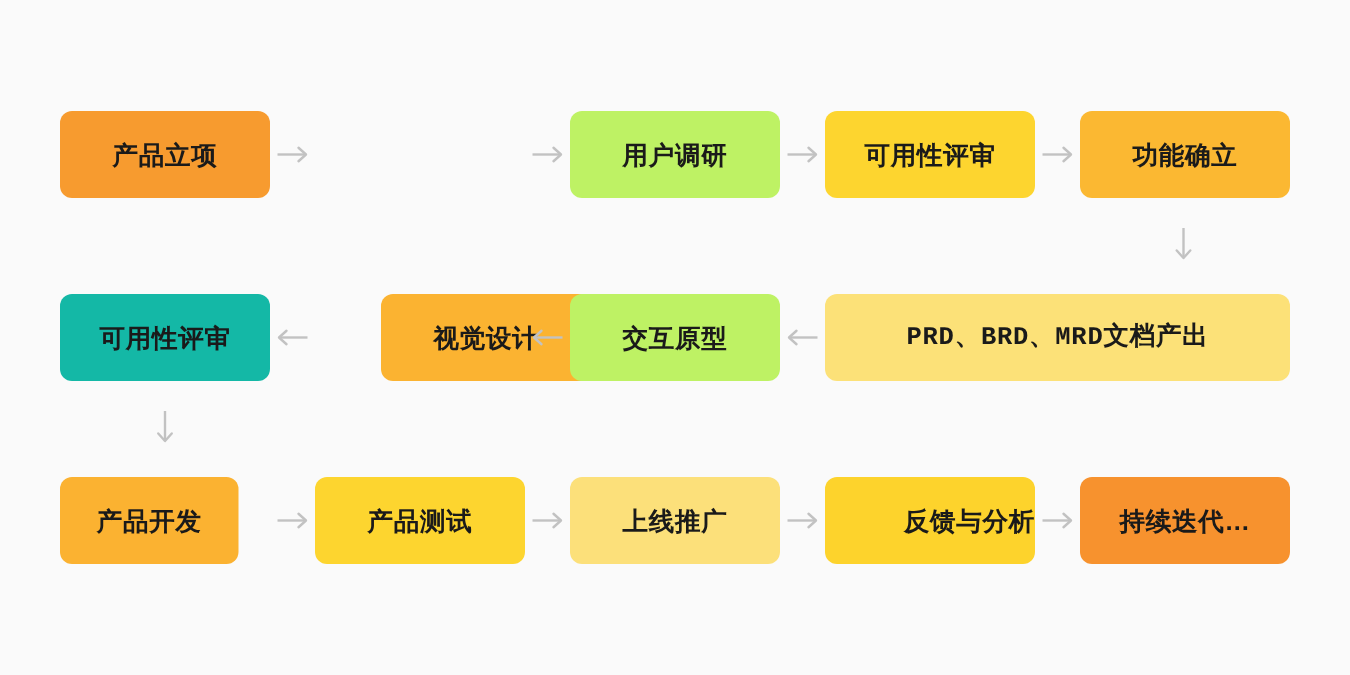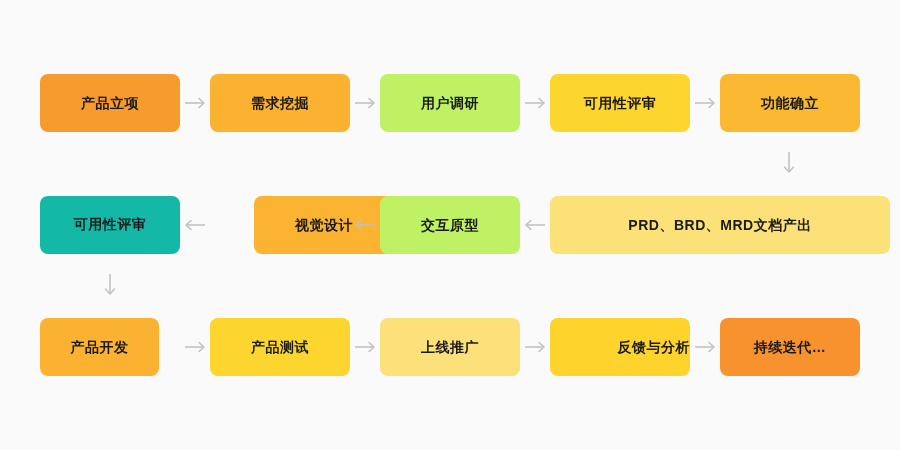--- a/index.html
+++ b/index.html
@@ -21,21 +21,21 @@
   }
   .node {
     position: absolute;
     box-sizing: border-box;
     height: 58px;
     border-radius: 8px;
     display: flex;
     align-items: center;
     justify-content: center;
     color: #1A1A1A;
-    font-size: 14px;
+    font-size: 17px;
     font-weight: 700;
     letter-spacing: 0.5px;
     white-space: nowrap;
     user-select: none;
   }
   .node-label {
     display: block;
     line-height: 1;
   }
   .arrow {
@@ -50,42 +50,39 @@
   }
   .arrow svg { display: block; }
 </style>
 </head>
 <body>
 
 <div id="flow-canvas" style="background: rgb(250, 250, 250);">
     <div class="node" style="left: 40px; top: 74px; width: 140px; background: rgb(247, 155, 47);">
       <span class="node-label">产品立项</span>
     </div>
-    <div class="node" style="left: 210px; top: 74px; width: 140px; background: rgb(251, 178, 49);">
-      <span class="node-label">需求挖掘</span>
-    </div>
     <div class="node" style="left: 380px; top: 74px; width: 140px; background: #bef264;">
       <span class="node-label">用户调研</span>
     </div>
     <div class="node" style="left: 550px; top: 74px; width: 140px; background: rgb(253, 213, 47);">
       <span class="node-label">可用性评审</span>
     </div>
     <div class="node" style="left: 720px; top: 74px; width: 140px; background: rgb(251, 184, 50);">
       <span class="node-label">功能确立</span>
     </div>
     <div class="node" style="left: 40px; top: 196px; width: 140px; background: #14b8a6; font-family: Liberation Serif, serif;">
       <span class="node-label">可用性评审</span>
     </div>
     <div class="node" style="left: 210px; top: 196px; width: 140px; background: rgb(251, 179, 49); margin-left: 44px;">
       <span class="node-label">视觉设计</span>
     </div>
     <div class="node" style="left: 380px; top: 196px; width: 140px; background: #bef264;">
       <span class="node-label">交互原型</span>
     </div>
-    <div class="node" style="left: 550px; top: 196px; width: 340px; background: rgb(252, 225, 120);">
+    <div class="node" style="left: 550px; top: 196px; width: 310px; background: rgb(252, 225, 120); font-family: Liberation Mono, monospace;">
       <span class="node-label">PRD、BRD、MRD文档产出</span>
     </div>
     <div class="node" style="left: 40px; top: 318px; width: 119px; background: rgb(251, 178, 49);">
       <span class="node-label">产品开发</span>
     </div>
     <div class="node" style="left: 210px; top: 318px; width: 140px; background: rgb(253, 213, 47);">
       <span class="node-label">产品测试</span>
     </div>
     <div class="node" style="left: 380px; top: 318px; width: 140px; background: rgb(252, 224, 122);">
       <span class="node-label">上线推广</span>

